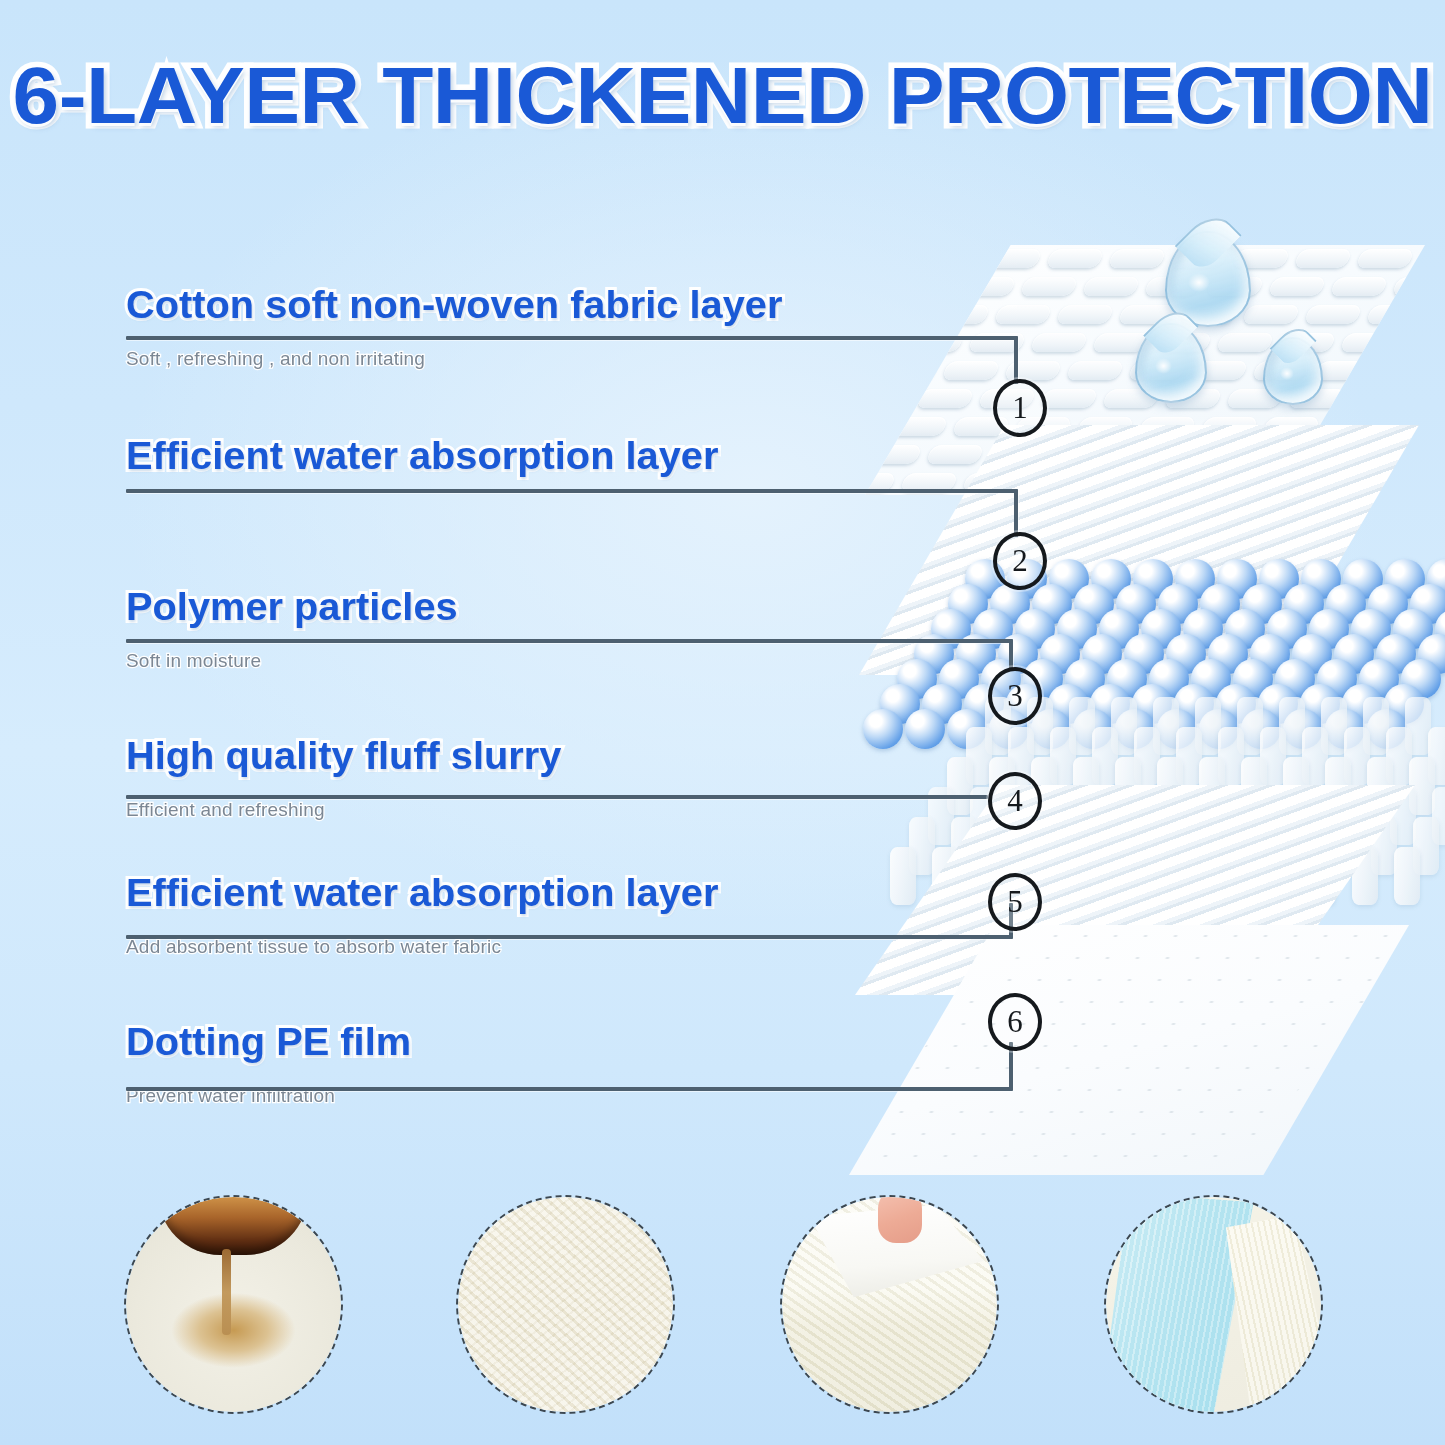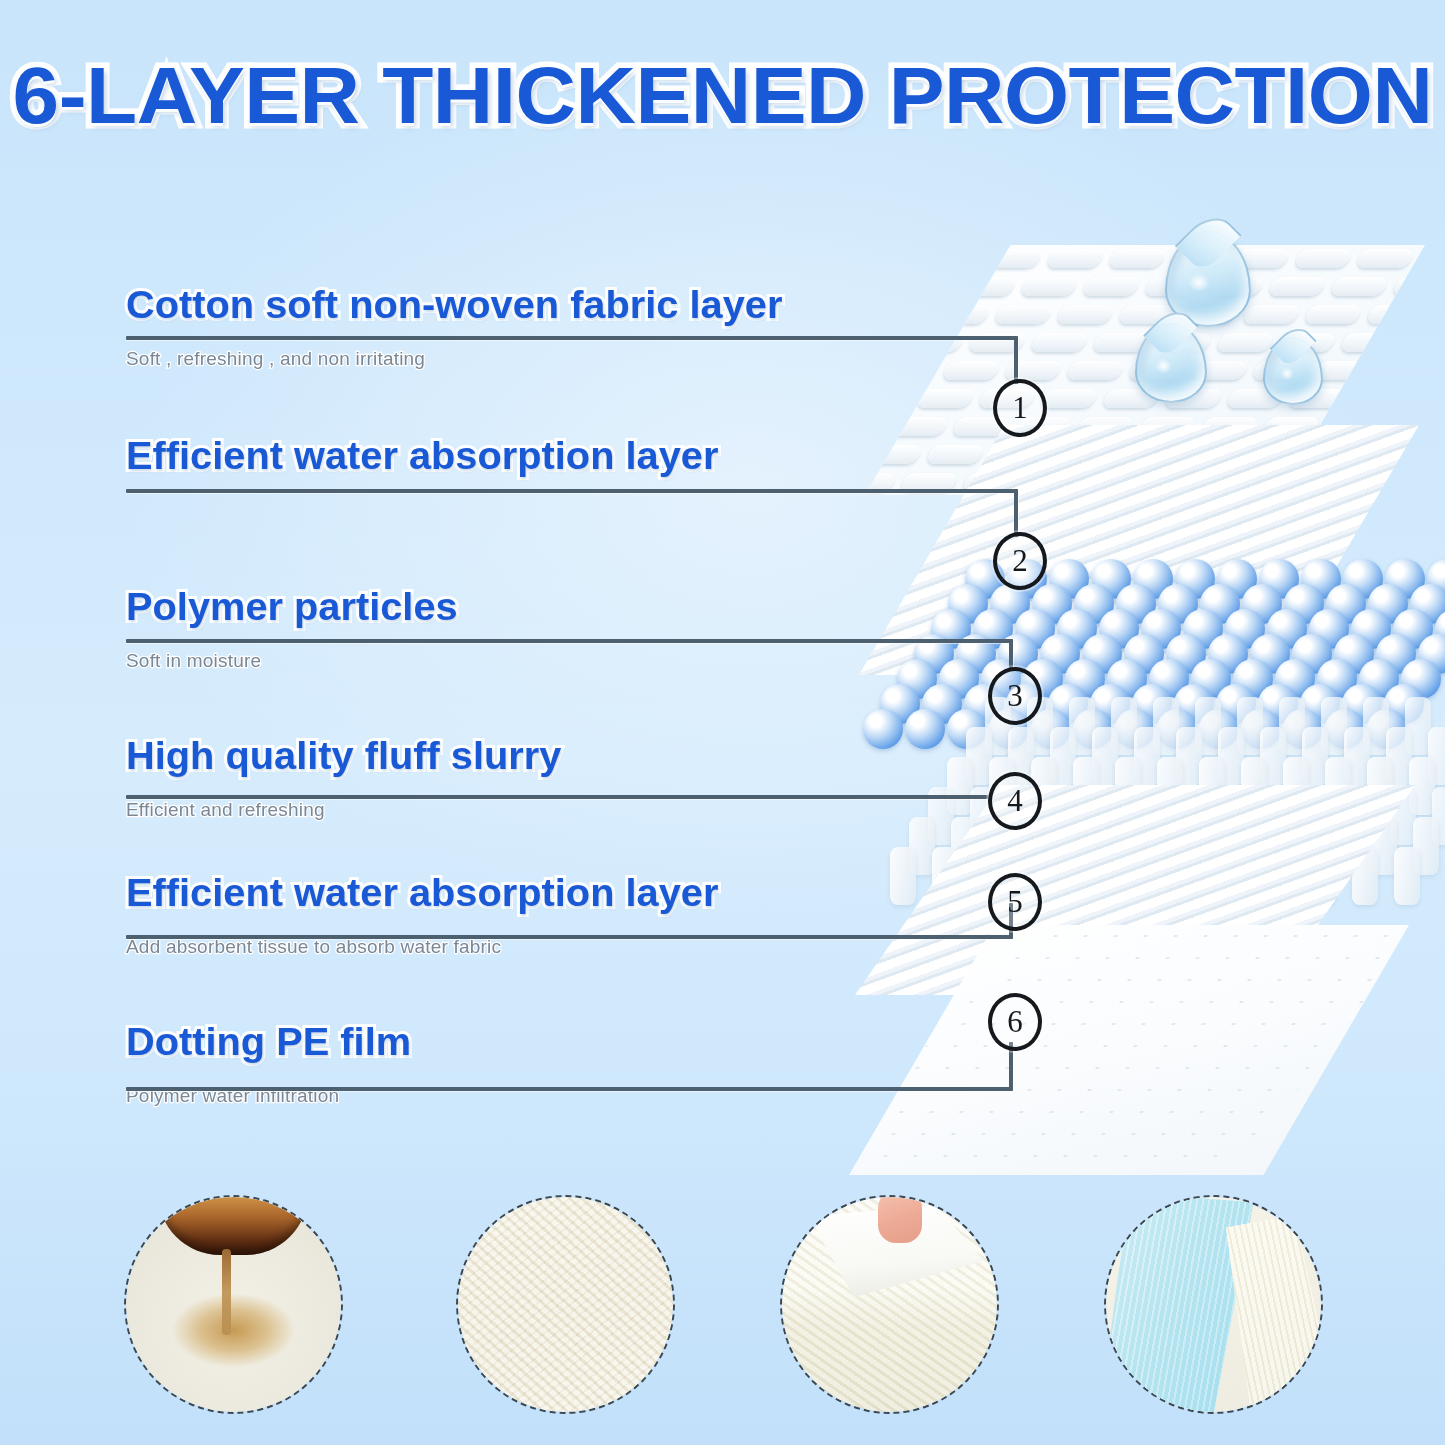--- a/index.html
+++ b/index.html
@@ -570,21 +570,21 @@
   <div class="layer" style="top:871px;">
     <div class="lname">Efficient water absorption layer</div>
     <div class="ldesc">Add absorbent tissue to absorb water fabric</div>
   </div>
   <div class="hline" style="left:126px;top:935px;width:887px;"></div>
   <div class="vline" style="left:1009px;top:903px;height:36px;"></div>
   <div class="marker" style="left:988px;top:873px;">5</div>
 
   <div class="layer" style="top:1020px;">
     <div class="lname">Dotting PE film</div>
-    <div class="ldesc">Polymer water infiltration</div>
+    <div class="ldesc">Prevent water infiltration</div>
   </div>
   <div class="hline" style="left:126px;top:1087px;width:887px;"></div>
   <div class="vline" style="left:1009px;top:1042px;height:49px;"></div>
   <div class="marker" style="left:988px;top:993px;">6</div>
 
   <div class="thumbs">
 
     <div class="thumb t1" style="left:124px;top:10px;">
       <div class="inner">
         <div class="spoon"></div>

